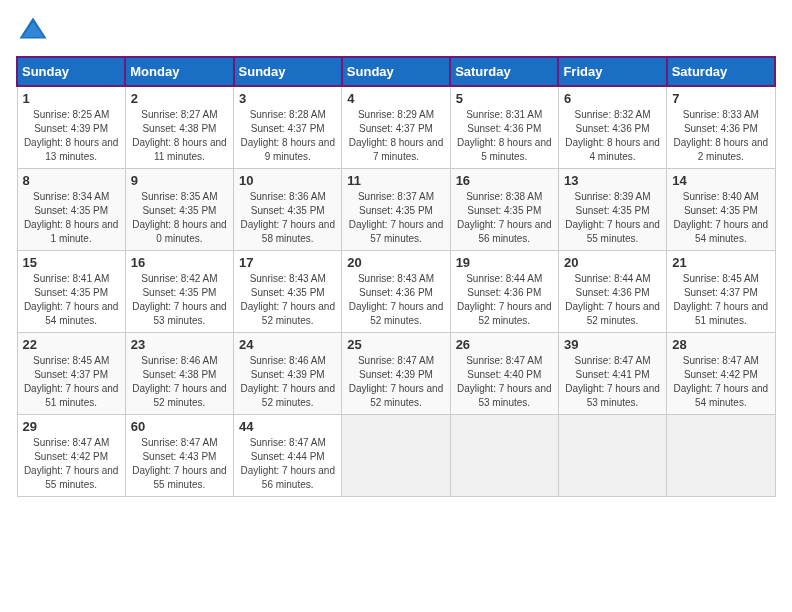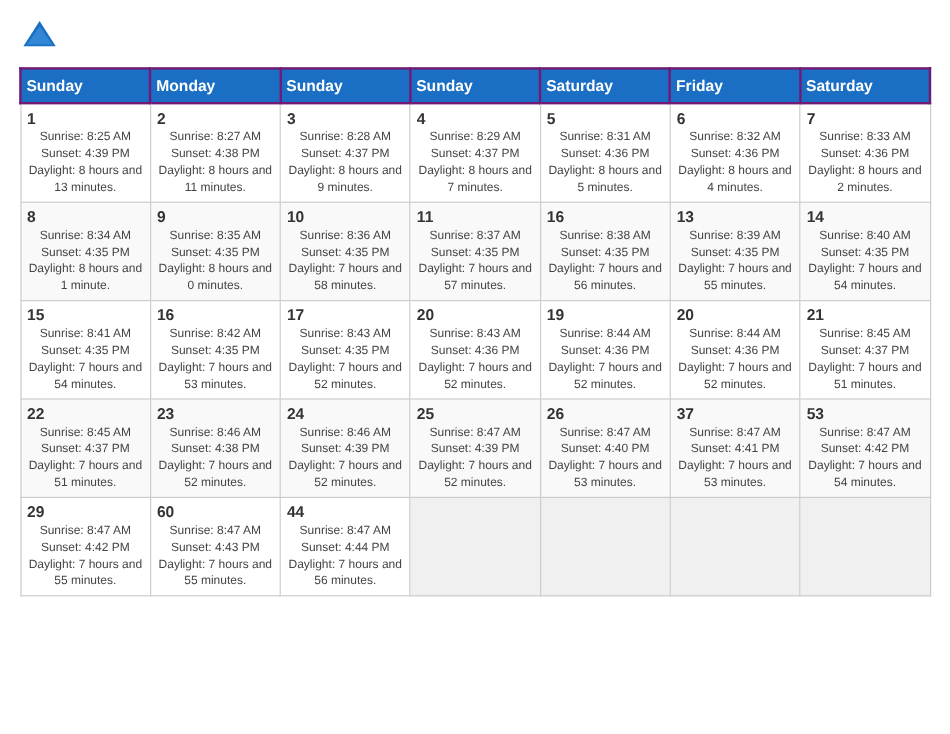--- a/index.html
+++ b/index.html
@@ -331,29 +331,29 @@
       </td>
         <td>
         <span class="day-number">26</span>
         <div class="day-detail">
           Sunrise: 8:47 AM<br>
           Sunset: 4:40 PM<br>
           Daylight: 7 hours and 53 minutes.
         </div>
       </td>
         <td>
-        <span class="day-number">37</span>
+        <span class="day-number">39</span>
         <div class="day-detail">
           Sunrise: 8:47 AM<br>
           Sunset: 4:41 PM<br>
           Daylight: 7 hours and 53 minutes.
         </div>
       </td>
         <td>
-        <span class="day-number">53</span>
+        <span class="day-number">28</span>
         <div class="day-detail">
           Sunrise: 8:47 AM<br>
           Sunset: 4:42 PM<br>
           Daylight: 7 hours and 54 minutes.
         </div>
       </td>
       </tr>
       <tr>
         <td>
         <span class="day-number">29</span>

